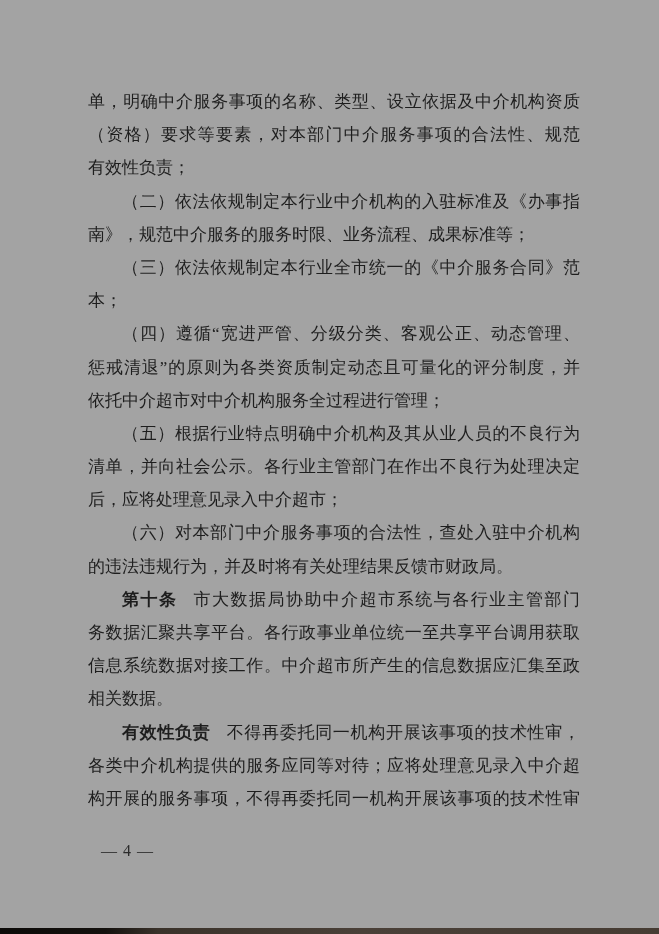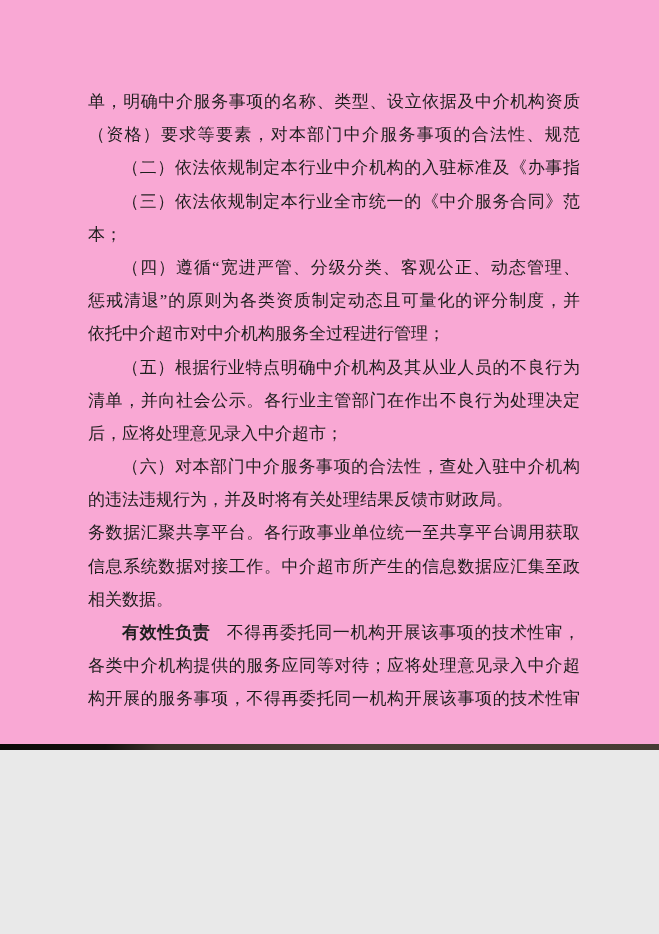--- a/index.html
+++ b/index.html
@@ -6,22 +6,22 @@
   html, body { margin: 0; padding: 0; }
   body {
     width: 659px;
     height: 934px;
     background: #e9e9e9;
     font-family: "Liberation Serif", "DejaVu Serif", serif;
   }
   .page {
     position: relative;
     width: 659px;
-    height: 750px;
-    background: #f9a8d4;
+    height: 934px;
+    background: #a3a3a3;
     overflow: hidden;
     color: #1e1e1e;
   }
   .content {
     position: absolute;
     left: 88px;
     top: 85px;
     width: 492px;
   }
   .line {
@@ -60,31 +60,36 @@
       #4a4038 55%, #463c33 100%);
   }
 </style>
 </head>
 <body>
 
 <div class="page">
   <div class="content">
     <div class="line full">单，明确中介服务事项的名称、类型、设立依据及中介机构资质</div>
     <div class="line full">（资格）要求等要素，对本部门中介服务事项的合法性、规范性、</div>
+    <div class="line">有效性负责；</div>
     <div class="line full indent">（二）依法依规制定本行业中介机构的入驻标准及《办事指</div>
+    <div class="line">南》，规范中介服务的服务时限、业务流程、成果标准等；</div>
     <div class="line full indent">（三）依法依规制定本行业全市统一的《中介服务合同》范</div>
     <div class="line">本；</div>
     <div class="line full indent">（四）遵循“宽进严管、分级分类、客观公正、动态管理、</div>
     <div class="line full">惩戒清退”的原则为各类资质制定动态且可量化的评分制度，并</div>
     <div class="line">依托中介超市对中介机构服务全过程进行管理；</div>
     <div class="line full indent">（五）根据行业特点明确中介机构及其从业人员的不良行为</div>
     <div class="line full">清单，并向社会公示。各行业主管部门在作出不良行为处理决定</div>
     <div class="line">后，应将处理意见录入中介超市；</div>
     <div class="line full indent">（六）对本部门中介服务事项的合法性，查处入驻中介机构</div>
     <div class="line">的违法违规行为，并及时将有关处理结果反馈市财政局。</div>
+    <div class="line full indent">
+      <span class="term">第十条</span><span>市大数据局协助中介超市系统与各行业主管部门</span>
+    </div>
     <div class="line full">务数据汇聚共享平台。各行政事业单位统一至共享平台调用获取</div>
     <div class="line full">信息系统数据对接工作。中介超市所产生的信息数据应汇集至政</div>
     <div class="line">相关数据。</div>
     <div class="line full indent">
       <span class="term">有效性负责</span><span>不得再委托同一机构开展该事项的技术性审，对</span>
     </div>
     <div class="line full">各类中介机构提供的服务应同等对待；应将处理意见录入中介超市</div>
     <div class="line full">构开展的服务事项，不得再委托同一机构开展该事项的技术性审</div>
   </div>
 

